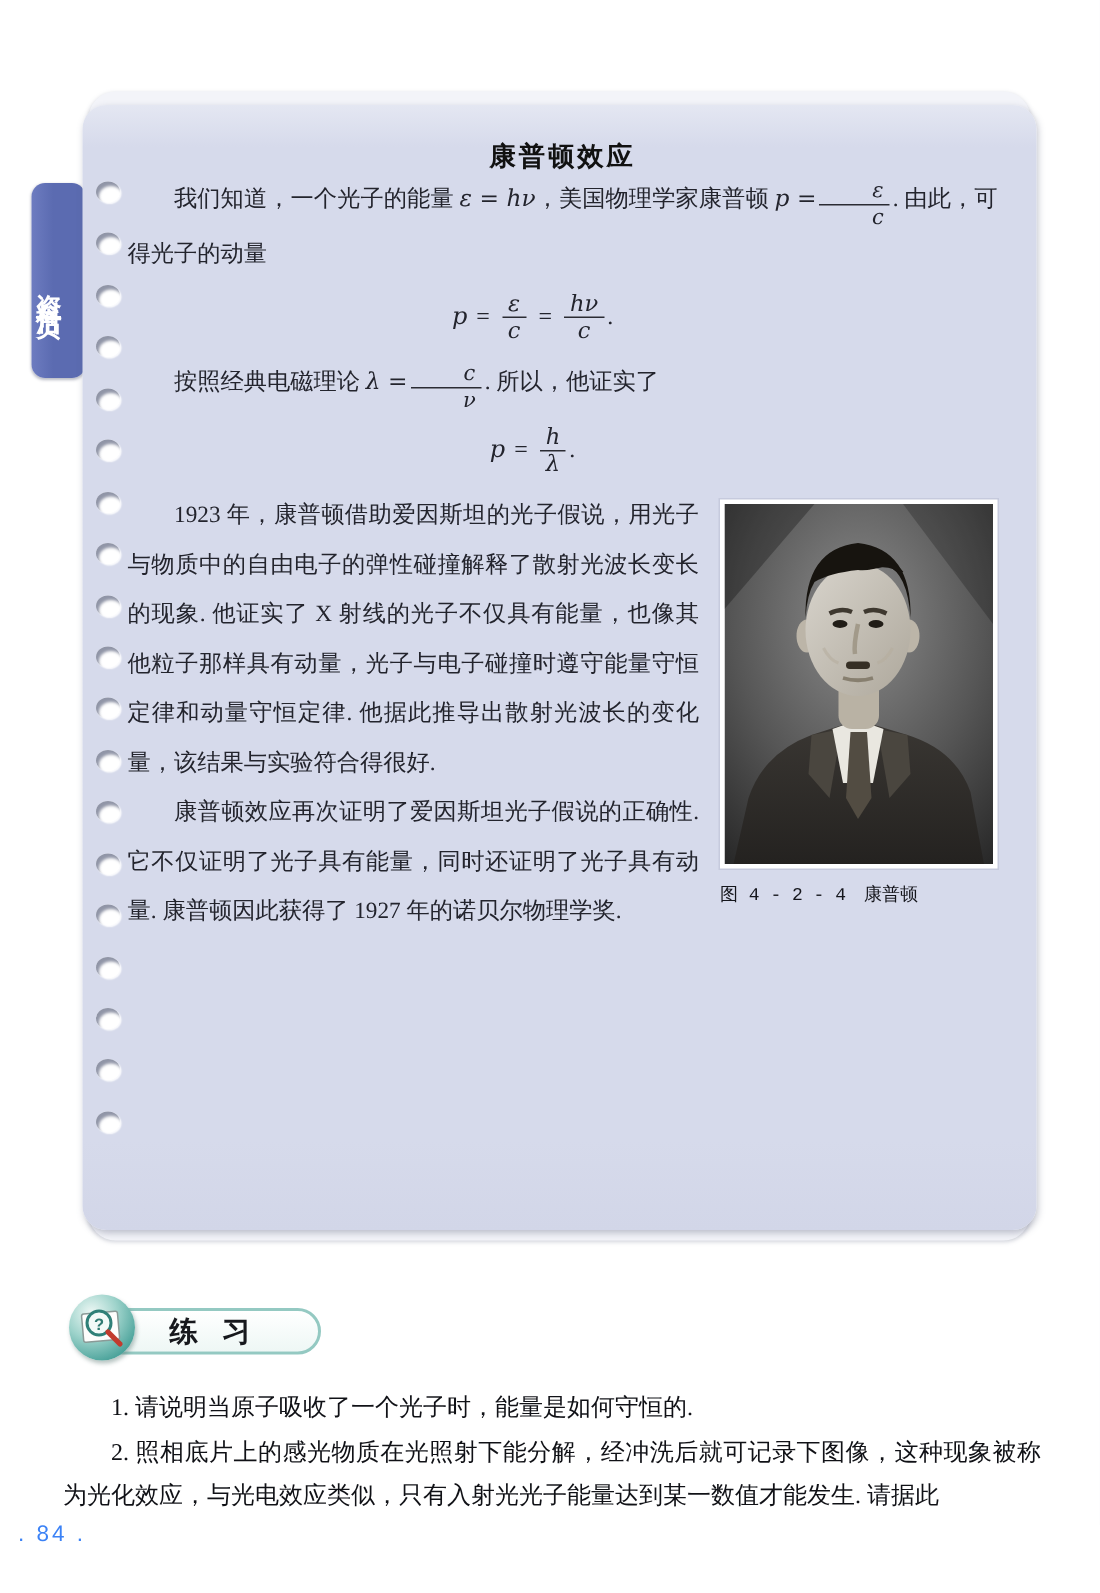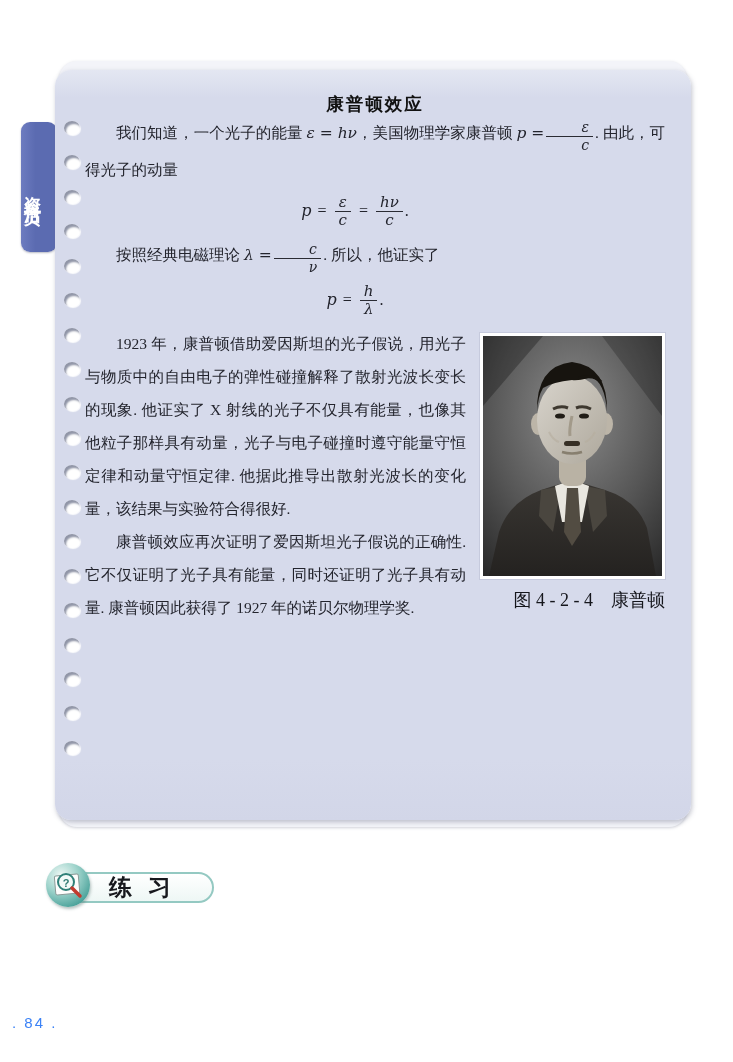--- a/index.html
+++ b/index.html
@@ -46,30 +46,30 @@
   .frac .den { display:block; padding:1px 4px 0; }
   .formula { text-align:center; font-size:16px; margin:9px 0 9px -40px; line-height:1; }
   .formula .frac { vertical-align:middle; font-size:15px; }
   .formula .gap { display:inline-block; width:6px; }
 
   
   .figure { float:right; width:185px; margin:6px 0 2px 14px; }
   .photo-frame { width:185px; height:246px; background:#ffffff; padding:3px;
                  box-shadow:0 0 0 1px #c6cadd; }
   .photo-frame svg { display:block; width:179px; height:240px; }
-  .fig-caption { text-align:right; font-size:18px; color:#15161c; margin-top:9px;
-                 font-family:Liberation Serif, serif; }
+  .fig-caption { text-align:left; font-size:12px; color:#15161c; margin-top:9px;
+                 font-family:Liberation Mono, monospace; }
 
   
   .exercise-header { position:absolute; left:46px; top:863px; height:46px; z-index:2; }
   .ex-pill { position:absolute; left:20px; top:9px; width:148px; height:31px;
              background:linear-gradient(180deg,#ffffff,#eef7f5);
              border:2px solid #94c9c2; border-radius:16px;
              display:flex; align-items:center; justify-content:center; }
-  .ex-pill span { font-size:23px; font-weight:bold; color:#17181d; letter-spacing:16px;
+  .ex-pill span { font-size:19px; font-weight:bold; color:#17181d; letter-spacing:16px;
                   text-indent:16px; font-family:Liberation Mono, monospace; }
   .ex-sphere { position:absolute; left:0; top:0; width:44px; height:44px; border-radius:50%;
                background:radial-gradient(circle at 34% 28%, #eef8f5 0, #9ed3cb 40%, #4aa29a 78%, #2f8078 100%);
                box-shadow:1px 2px 3px rgba(90,120,115,.45); }
   .questions { position:absolute; left:42px; top:924px; width:652px; color:#101116; }
   .q { font-size:16px; line-height:29.5px; text-align:justify; text-indent:2em; }
   .page-number { position:absolute; left:12px; top:1014px; font-size:15px; color:#3b82f6;
                  font-family:"Liberation Sans","DejaVu Sans",sans-serif; letter-spacing:2px; }
 </style>
 </head>
@@ -176,16 +176,20 @@
     <div class="ex-sphere">
       <svg width="44" height="44" viewBox="0 0 44 44">
         <rect x="9" y="12" width="24" height="19" rx="1.5" fill="#fdfdfc" stroke="#8a9a97" stroke-width="1" transform="rotate(-5 21 21)"></rect>
         <circle cx="20" cy="19" r="8" fill="#f2faf8" stroke="#2f8078" stroke-width="2"></circle>
         <text x="20" y="23.5" text-anchor="middle" font-size="11" font-weight="bold" fill="#2f7a72" font-family="Liberation Sans, sans-serif">?</text>
         <line x1="26" y1="25" x2="34" y2="33" stroke="#c23b2e" stroke-width="3.5" stroke-linecap="round"></line>
       </svg>
     </div>
   </div>
 
+  <div class="questions">
+    <p class="q">1. 请说明当原子吸收了一个光子时，能量是如何守恒的.</p>
+    <p class="q">2. 照相底片上的感光物质在光照射下能分解，经冲洗后就可记录下图像，这种现象被称为光化效应，与光电效应类似，只有入射光光子能量达到某一数值才能发生. 请据此</p>
+  </div>
 
   <div class="page-number">. 84 .</div>
 
 </div>
 
 </body></html>

